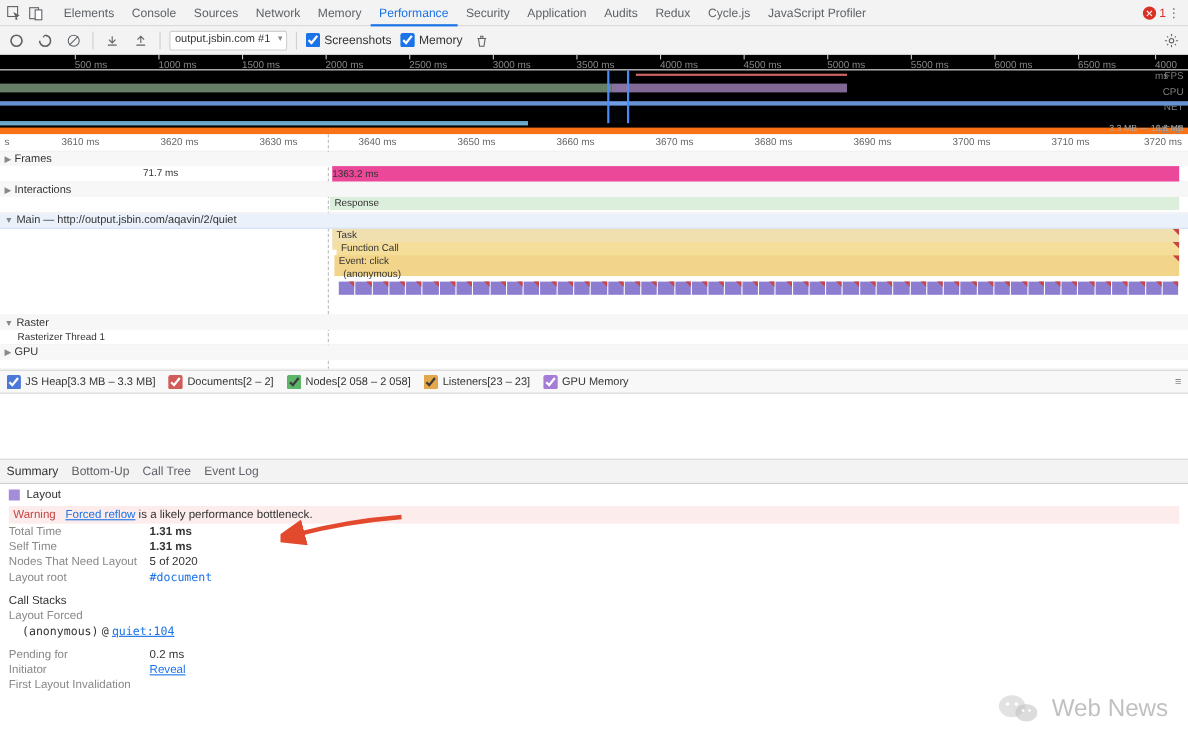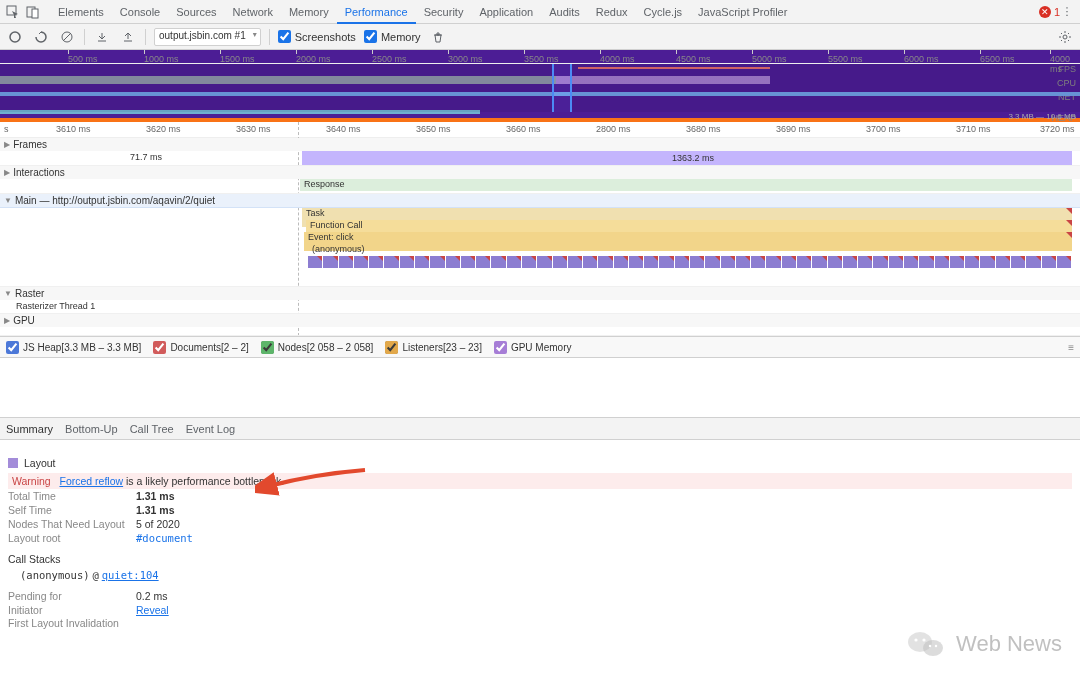--- a/index.html
+++ b/index.html
@@ -19,21 +19,21 @@
 
 .perf-toolbar { display: flex; align-items: center; height: 26px; border-bottom: 1px solid #d0d0d0; background: #f3f3f3; padding: 0 6px; gap: 8px; }
 .perf-toolbar .btn { width: 18px; height: 18px; display: inline-flex; align-items: center; justify-content: center; color: #5f6368; cursor: pointer; }
 .perf-toolbar .sep { width: 1px; height: 16px; background: #d0d0d0; }
 .perf-toolbar select, .perf-toolbar .select-like { border: 1px solid #d0d0d0; background: #fff; color: #333; font-size: 10px; padding: 1px 14px 1px 4px; border-radius: 2px; height: 18px; position: relative; }
 .select-like::after { content: '▾'; position: absolute; right: 3px; top: 1px; color: #888; font-size: 8px; }
 .check { display: inline-flex; align-items: center; gap: 4px; color: #333; }
 .check input { accent-color: #1a73e8; }
 
 
-.overview { height: 72px; border-bottom: 4px solid #f97316; position: relative; background: #4c1d95; }
+.overview { height: 72px; border-bottom: 6px solid #f97316; position: relative; background: #000000; }
 .overview-ruler { height: 14px; border-bottom: 1px solid #eee; display: flex; position: relative; }
 .ruler-tick { position: absolute; top: 0; font-size: 9px; color: #888; }
 .ruler-tick::before { content: ''; display: block; width: 1px; height: 4px; background: #ccc; }
 .overview-lanes { height: 48px; position: relative; }
 .ov-lane-label { position: absolute; right: 4px; font-size: 9px; color: #888; }
 .ov-cpu-fill { position: absolute; top: 12px; height: 8px; background: linear-gradient(to bottom, #c7a3e6, #c7a3e6); opacity: .7; }
 .ov-cpu-early { position: absolute; top: 12px; height: 8px; background: #b7e3b7; opacity: .6; }
 .ov-net-bar { position: absolute; height: 4px; background: #6f9fe6; top: 28px; }
 .ov-heap-bar { position: absolute; height: 4px; background: #6faed1; top: 46px; }
 .ov-selection { position: absolute; top: 0; bottom: 0; border-left: 2px solid #4c8bf5; border-right: 2px solid #4c8bf5; background: rgba(76,139,245,.03); }
@@ -42,21 +42,21 @@
 .ov-heap-text { position: absolute; right: 4px; top: 48px; font-size: 8px; color: #aaa; }
 
 
 .flame-ruler { height: 16px; border-bottom: 1px solid #eee; position: relative; background: #fff; }
 .flame-ruler .tick { position: absolute; top: 2px; font-size: 9px; color: #666; }
 .track { border-bottom: 1px solid #f0f0f0; position: relative; font-size: 10px; }
 .track-header { display: flex; align-items: center; padding: 1px 4px; background: #f7f7f7; color: #333; }
 .track-header .tri { margin-right: 3px; color: #888; font-size: 8px; }
 .frames-row { height: 14px; position: relative; }
 .frame-val { position: absolute; top: 1px; font-size: 9px; color: #333; }
-.green-bar { position: absolute; top: 0; height: 14px; background: #c4b5fd; color: #333; font-size: 9px; text-align: center; line-height: 14px; padding-left: 12px; }
+.green-bar { position: absolute; top: 0; height: 14px; background: #ec4899; color: #333; font-size: 9px; line-height: 14px; }
 .inter-row { height: 14px; position: relative; }
 .resp-bar { position: absolute; top: 0; height: 12px; background: #dceedc; font-size: 9px; padding-left: 4px; color: #333; }
 
 .main-track { min-height: 82px; position: relative; }
 .main-header { background: #eaf1fb; border-bottom: 1px solid #d3e2f7; }
 .fc-row { height: 12px; position: relative; }
 .fc-bar { position: absolute; top: 0; height: 19px; font-size: 9px; color: #333; padding-left: 4px; overflow: hidden; white-space: nowrap; }
 .fc-task { background: #f0e0b0; }
 .fc-event { background: #f2d58a; }
 .fc-call { background: #f5dd9a; }
@@ -78,21 +78,21 @@
 
 .chart-area { height: 60px; border-bottom: 1px solid #d0d0d0; background: #fff; }
 
 
 .bottom-tabs { display: flex; height: 22px; border-bottom: 1px solid #d0d0d0; background: #f3f3f3; gap: 12px; padding: 0 6px; align-items: center; }
 .bottom-tabs .btab { color: #5f6368; cursor: pointer; font-size: 11px; }
 .bottom-tabs .btab.active { color: #333; }
 
 
 .details { padding: 4px 8px; font-size: 10.5px; color: #333; }
-.details .hdr { display: flex; align-items: center; gap: 6px; font-weight: 500; margin-bottom: 4px; margin-top: 13px; }
+.details .hdr { display: flex; align-items: center; gap: 6px; font-weight: 500; margin-bottom: 4px; }
 .hdr .sw { width: 10px; height: 10px; background: #a38cd9; }
 .warn-row { background: #fdecec; padding: 2px 4px; color: #c94545; position: relative; }
 .warn-row .link { color: #1a73e8; text-decoration: underline; }
 .warn-row .suffix { color: #333; }
 .kv { display: flex; gap: 8px; padding: 1px 0; }
 .kv .k { color: #888; min-width: 120px; }
 .mono { font-family: Menlo, Consolas, monospace; color: #1a73e8; }
 .mono-k { font-family: Menlo, Consolas, monospace; color: #333; }
 .section-h { font-weight: 500; margin-top: 8px; margin-bottom: 2px; }
 .sub { color: #888; }
@@ -235,21 +235,21 @@
 
 <div class="timeline-area">
 <div class="flame-ruler">
   <span class="tick" style="left:4px">s</span>
   <span class="tick" style="left:56px">3610 ms</span>
   <span class="tick" style="left:146px">3620 ms</span>
   <span class="tick" style="left:236px">3630 ms</span>
   <span class="tick" style="left:326px">3640 ms</span>
   <span class="tick" style="left:416px">3650 ms</span>
   <span class="tick" style="left:506px">3660 ms</span>
-  <span class="tick" style="left:596px">2800 ms</span>
+  <span class="tick" style="left:596px">3670 ms</span>
   <span class="tick" style="left:686px">3680 ms</span>
   <span class="tick" style="left:776px">3690 ms</span>
   <span class="tick" style="left:866px">3700 ms</span>
   <span class="tick" style="left:956px">3710 ms</span>
   <span class="tick" style="left:1040px">3720 ms</span>
 </div>
 
 <div class="dashed-vline"></div>
 
 <div class="track">
@@ -415,20 +415,21 @@
   <div class="kv">
       <span class="k">Nodes That Need Layout</span>
       <span>5 of 2020</span>
     </div>
   <div class="kv">
       <span class="k">Layout root</span>
       <span class="mono">#document</span>
     </div>
 
   <div class="section-h">Call Stacks</div>
+  <div class="sub">Layout Forced</div>
   <div style="padding:2px 0 2px 12px">
     <span class="mono-k">(anonymous)</span>
     <span class="mono-k">@</span>
     <a class="mono" style="text-decoration:underline">quiet:104</a>
   </div>
   <div class="kv" style="margin-top:6px">
       <span class="k">Pending for</span>
       <span>0.2 ms</span>
     </div>
   <div class="kv">

